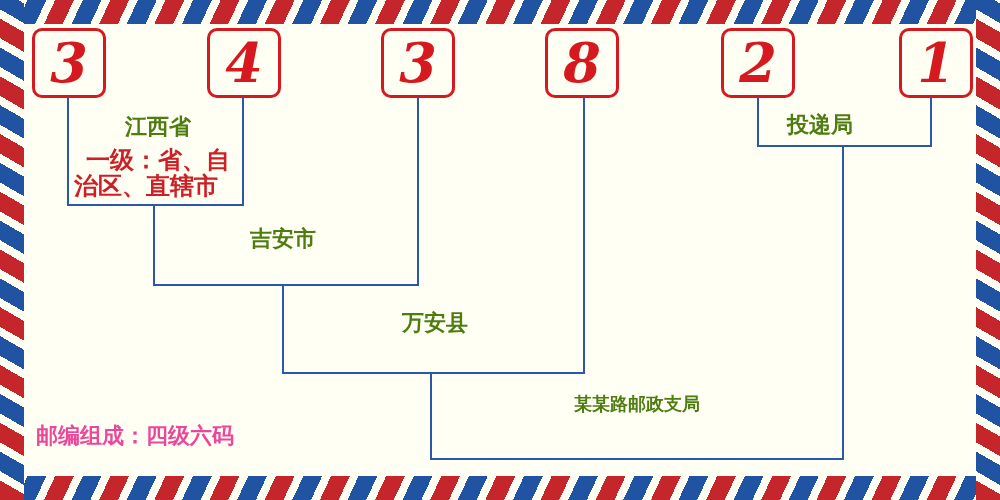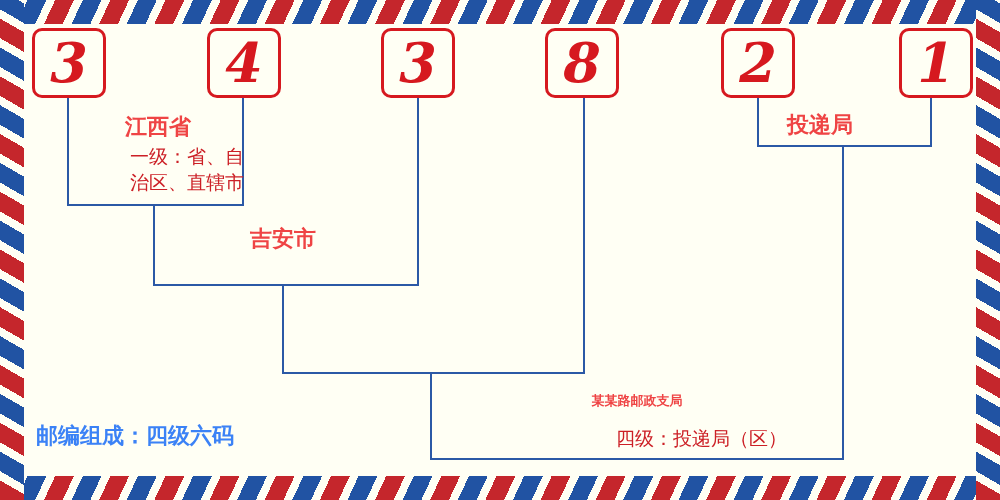--- a/index.html
+++ b/index.html
@@ -53,38 +53,38 @@
   .b1 { left: 32px; } .b2 { left: 207px; } .b3 { left: 381px; }
   .b4 { left: 545px; } .b5 { left: 721px; } .b6 { left: 899px; }
 
   
   .vline { position: absolute; width: 2px; background: #2b59a6; z-index: 1; }
   .hline { position: absolute; height: 2px; background: #2b59a6; z-index: 1; }
 
   
   .region {
     position: absolute;
-    color: #ef4444;
+    color: #4d7c0f;
     font-weight: bold;
     font-size: 22px;
     text-align: center;
     z-index: 3;
   }
   .desc {
     position: absolute;
     color: #cc2026;
-    font-weight: normal;
-    font-size: 19px;
-    text-align: right;
+    font-weight: bold;
+    font-size: 24px;
+    text-align: center;
     z-index: 3;
   }
   .footer-note {
     position: absolute;
     left: 36px; top: 421px;
-    color: #3b82f6;
+    color: #ec4899;
     font-weight: bold;
     font-size: 22px;
     z-index: 3;
   }
 </style>
 </head>
 <body>
 
 <div class="canvas">
 
@@ -110,37 +110,37 @@
   </div>
   <div class="digit-box b6">
     <span class="digit">1</span>
   </div>
 
   <div class="vline" style="left:67px; top:98px; height:108px;"></div>
   <div class="vline" style="left:242px; top:98px; height:108px;"></div>
   <div class="hline" style="left:67px; top:204px; width:177px;"></div>
   <div class="region" style="left:72px; top:112px; width:172px;">江西省</div>
   <div class="desc" style="left:72px; top:144px; width:172px;">一级：省、自</div>
-  <div class="desc" style="left:72px; top:170px; width:172px;">治区、直辖市</div>
+  <div class="desc" style="left:60px; top:170px; width:172px;">治区、直辖市</div>
 
   <div class="vline" style="left:153px; top:204px; height:82px;"></div>
   <div class="hline" style="left:153px; top:284px; width:266px;"></div>
   <div class="vline" style="left:417px; top:98px; height:188px;"></div>
   <div class="region" style="left:183px; top:224px; width:200px;font-family:Liberation Mono, monospace;">吉安市</div>
 
   <div class="vline" style="left:282px; top:284px; height:90px;"></div>
   <div class="hline" style="left:282px; top:372px; width:303px;"></div>
   <div class="vline" style="left:583px; top:98px; height:276px;"></div>
+  <div class="region" style="left:335px; top:308px; width:200px;">万安县</div>
 
   <div class="vline" style="left:757px; top:98px; height:49px;"></div>
   <div class="hline" style="left:757px; top:145px; width:175px;"></div>
   <div class="vline" style="left:930px; top:98px; height:49px;"></div>
   <div class="region" style="left:740px; top:110px; width:160px;">投递局</div>
 
   <div class="vline" style="left:842px; top:145px; height:315px;"></div>
   <div class="hline" style="left:430px; top:458px; width:414px;"></div>
   <div class="vline" style="left:430px; top:372px; height:88px;"></div>
-  <div class="region" style="left:487px; top:392px; width:300px; font-size:13px;">某某路邮政支局</div>
-  <div class="desc" style="left:487px; top:426px; width:300px;">四级：投递局（区）</div>
+  <div class="region" style="left:487px; top:392px; width:300px; font-size:18px;">某某路邮政支局</div>
 
   <div class="footer-note">邮编组成：四级六码</div>
 
 </div>
 
 </body></html>

